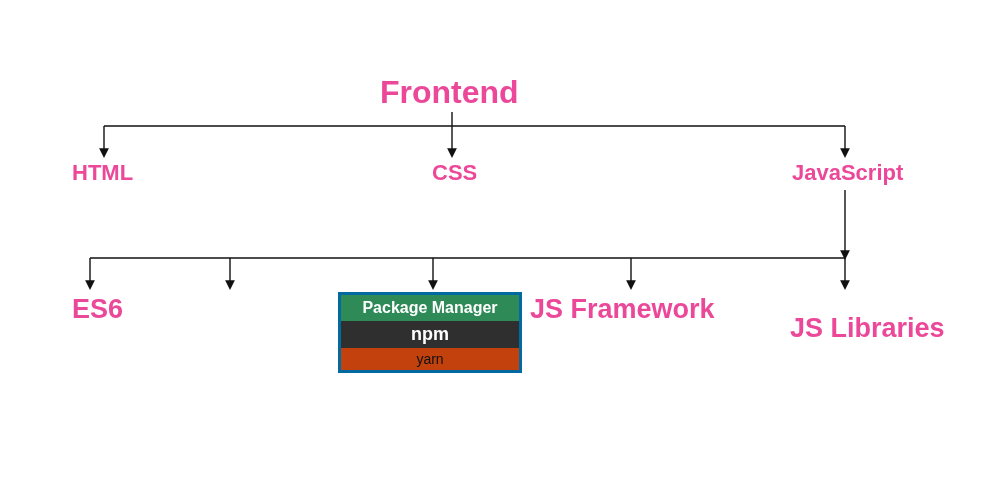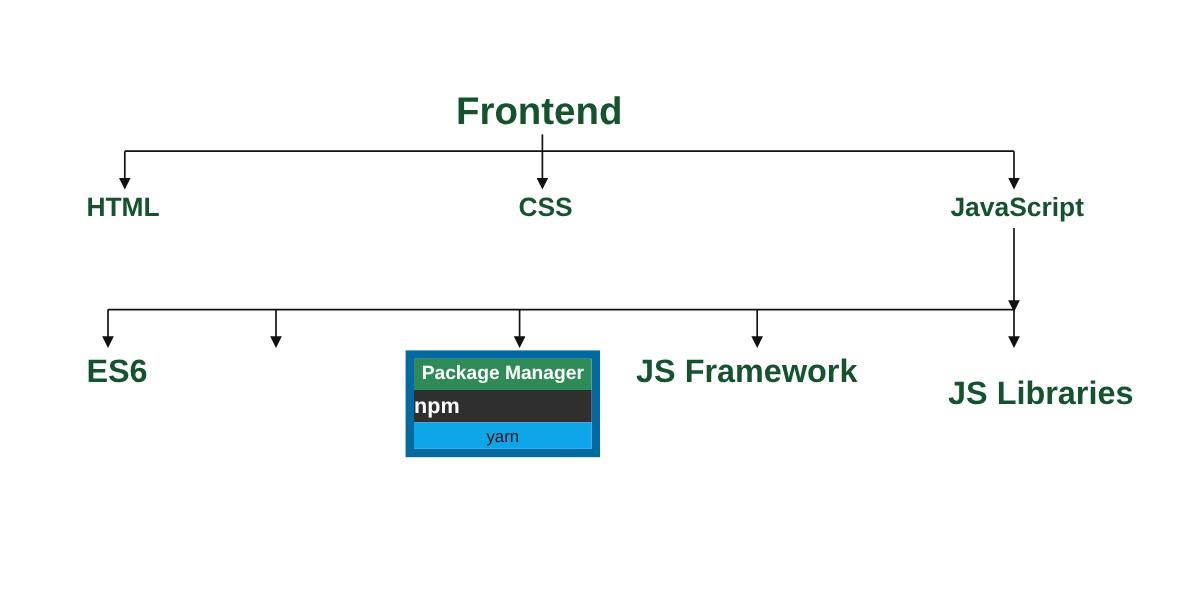--- a/index.html
+++ b/index.html
@@ -1,26 +1,26 @@
 <!DOCTYPE html>
 <html><head>
 <meta charset="utf-8">
 <style>
   * { box-sizing: border-box; margin: 0; padding: 0; }
   html, body { width: 1000px; height: 500px; background: #fff; font-family: "Segoe UI", "Helvetica Neue", Arial, sans-serif; color: #111; }
   .canvas { position: relative; width: 1000px; height: 500px; }
   svg.lines { position: absolute; top: 0; left: 0; width: 1000px; height: 500px; }
-  .label { position: absolute; font-weight: 600; color: #14532d; text-align: center; white-space: nowrap; }
+  .label { position: absolute; font-weight: 600; color: #ec4899; text-align: center; white-space: nowrap; }
   .title { font-size: 32px; font-weight: 800; }
   .lvl2 { font-size: 22px; font-weight: 700; }
   .lvl3 { font-size: 27px; font-weight: 700; }
-  .box { position: absolute; width: 162px; border: 7px solid #0369a1; }
+  .box { position: absolute; width: 184px; border: 3px solid #0369a1; }
   .box .hdr { background: #2e8b57; color: #fff; font-size: 16px; font-weight: 600; text-align: center; padding: 4px 0; }
-  .box .row1 { background: #2f2f2f; color: #fff; font-size: 18px; font-weight: 700; padding: 3px 0; }
-  .box .row2 { background: #0ea5e9; color: #111; font-size: 14px; font-weight: 500; text-align: center; padding: 3px 0; }
+  .box .row1 { background: #2f2f2f; color: #fff; font-size: 18px; font-weight: 700; text-align: center; padding: 3px 0; }
+  .box .row2 { background: #c2410c; color: #111; font-size: 14px; font-weight: 500; text-align: center; padding: 3px 0; }
 </style>
 </head>
 <body>
 
 <div class="canvas">
 
   <svg class="lines">
     <defs>
       <marker id="arrow" viewBox="0 0 10 10" refX="8" refY="5" markerWidth="7" markerHeight="7" orient="auto-start-reverse">
         <path d="M 0 0 L 10 5 L 0 10 z" fill="#111"></path>

